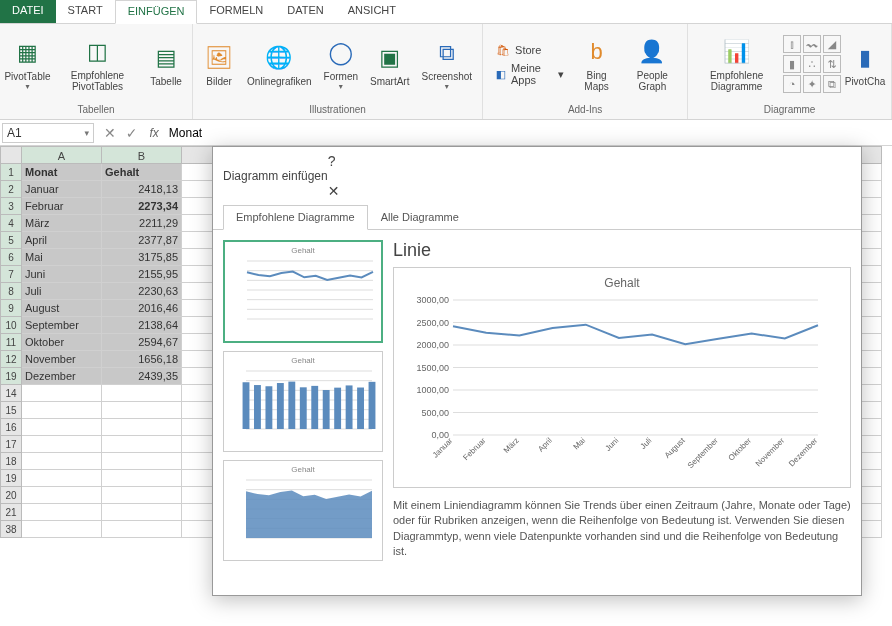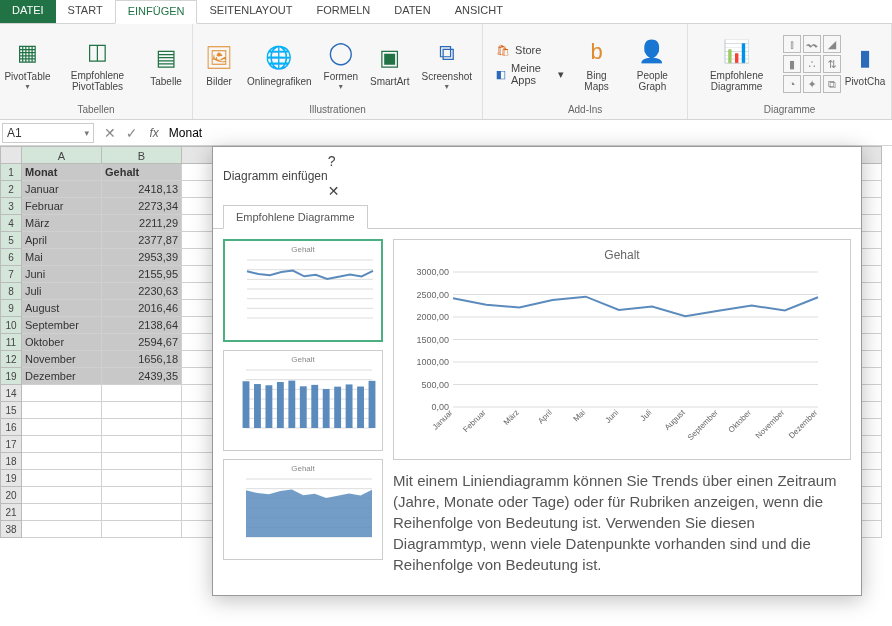--- a/index.html
+++ b/index.html
@@ -61,30 +61,29 @@
   .dialog .body { display:flex; padding:10px; gap:10px; height:calc(100% - 62px); overflow:hidden;}
   .dialog .left { display:flex; flex-direction:column; gap:8px; width:160px;}
   .thumb { border:1px solid #ccc; padding:4px; background:#fff; cursor:pointer;}
   .thumb.active { border:2px solid #4caf82;}
   .thumb svg { display:block;}
   .thumb .ttitle { font-size:8px; text-align:center; color:#888; margin-bottom:2px;}
   .dialog .right { flex:1; display:flex; flex-direction:column;}
   .dialog .right .ctitle { font-size:18px; color:#444; margin-bottom:6px;}
   .preview { border:1px solid #ccc; padding:8px 4px 4px; background:#fff;}
   .preview .ptitle { font-size:12px; color:#666; text-align:center;}
-  .desc { font-size:15px; color:#555; margin-top:10px; line-height:1.4;}
+  .desc { font-size:11px; color:#555; margin-top:10px; line-height:1.4;}
 </style>
 </head>
 <body>
 
 <div class="ribbon-tabs" id="ribbon-tabs">
     <div class="tab file">DATEI</div>
     <div class="tab">START</div>
     <div class="tab active">EINFÜGEN</div>
-    <div class="tab">SEITENLAYOUT</div>
     <div class="tab">FORMELN</div>
     <div class="tab">DATEN</div>
     <div class="tab">ANSICHT</div>
   </div>
 
 <div class="ribbon">
   <div class="rgroup">
     <div class="buttons">
       <div class="rbtn">
         <div class="ricon">▦</div>
@@ -235,21 +234,21 @@
         <div class="cell" style="width: 80px;"></div>
         <div class="cell" style="width: 80px;"></div>
         <div class="cell" style="width: 80px;"></div>
         <div class="cell" style="width: 80px;"></div>
         <div class="cell" style="width: 80px;"></div>
         <div class="cell" style="width: 60px;"></div>
       </div>
       <div class="row">
         <div class="rh sel">3</div>
         <div class="cell sel" style="width: 80px;">Februar</div>
-        <div class="cell sel num" style="width: 80px;">2273,34</div>
+        <div class="cell sel num" style="width: 80px; font-weight: bold;">2273,34</div>
         <div class="cell" style="width: 80px;"></div>
         <div class="cell" style="width: 80px;"></div>
         <div class="cell" style="width: 80px;"></div>
         <div class="cell" style="width: 80px;"></div>
         <div class="cell" style="width: 80px;"></div>
         <div class="cell" style="width: 80px;"></div>
         <div class="cell" style="width: 80px;"></div>
         <div class="cell" style="width: 80px;"></div>
         <div class="cell" style="width: 60px;"></div>
       </div>
@@ -277,21 +276,21 @@
         <div class="cell" style="width: 80px;"></div>
         <div class="cell" style="width: 80px;"></div>
         <div class="cell" style="width: 80px;"></div>
         <div class="cell" style="width: 80px;"></div>
         <div class="cell" style="width: 80px;"></div>
         <div class="cell" style="width: 60px;"></div>
       </div>
       <div class="row">
         <div class="rh sel">6</div>
         <div class="cell sel" style="width: 80px;">Mai</div>
-        <div class="cell sel num" style="width: 80px;">2953,39</div>
+        <div class="cell sel num" style="width: 80px;">3175,85</div>
         <div class="cell" style="width: 80px;"></div>
         <div class="cell" style="width: 80px;"></div>
         <div class="cell" style="width: 80px;"></div>
         <div class="cell" style="width: 80px;"></div>
         <div class="cell" style="width: 80px;"></div>
         <div class="cell" style="width: 80px;"></div>
         <div class="cell" style="width: 80px;"></div>
         <div class="cell" style="width: 80px;"></div>
         <div class="cell" style="width: 60px;"></div>
       </div>
@@ -524,20 +523,21 @@
   <div class="dialog">
     <div class="titlebar">
       <span>Diagramm einfügen</span>
       <div class="right">
         <span>?</span>
         <span>✕</span>
       </div>
     </div>
     <div class="dtabs">
       <div class="dtab active">Empfohlene Diagramme</div>
+      <div class="dtab">Alle Diagramme</div>
     </div>
     <div class="body">
       <div class="left">
         <div class="thumb active">
           <div class="ttitle">Gehalt</div>
           <svg width="148" height="80" id="thumb-line">
               <line x1="18" x2="144" y1="62" y2="62" stroke="#ddd"></line>
               <line x1="18" x2="144" y1="52.333333333333336" y2="52.333333333333336" stroke="#ddd"></line>
               <line x1="18" x2="144" y1="42.66666666666667" y2="42.66666666666667" stroke="#ddd"></line>
               <line x1="18" x2="144" y1="33" y2="33" stroke="#ddd"></line>
@@ -579,20 +579,21 @@
               <line x1="18" x2="144" y1="42.66666666666667" y2="42.66666666666667" stroke="#ddd"></line>
               <line x1="18" x2="144" y1="33" y2="33" stroke="#ddd"></line>
               <line x1="18" x2="144" y1="23.333333333333336" y2="23.333333333333336" stroke="#ddd"></line>
               <line x1="18" x2="144" y1="13.666666666666664" y2="13.666666666666664" stroke="#ddd"></line>
               <line x1="18" x2="144" y1="4" y2="4" stroke="#ddd"></line>
               <polygon points="18,15.24948666666667 29.454545454545453,18.04876 40.90909090909091,19.248393333333333 52.36363636363637,16.02784666666667 63.81818181818182,14.606073333333335 75.27272727272728,20.318300000000008 86.72727272727273,18.87448666666667 98.18181818181819,23.01510666666666 109.63636363636364,20.65296 121.0909090909091,18.430206666666663 132.54545454545456,20.51743333333333 144,14.83923333333334 144,62 18,62" fill="#5b8bbd" opacity="0.85"></polygon>
             </svg>
         </div>
       </div>
       <div class="right">
+        <div class="ctitle">Linie</div>
         <div class="preview">
           <div class="ptitle">Gehalt</div>
           <svg width="430" height="190" id="preview-svg">
               <line x1="55" x2="420" y1="145" y2="145" stroke="#ddd"></line>
               <text x="51" y="148" text-anchor="end" font-size="9" fill="#666">0,00</text>
               <line x1="55" x2="420" y1="122.5" y2="122.5" stroke="#ddd"></line>
               <text x="51" y="125.5" text-anchor="end" font-size="9" fill="#666">500,00</text>
               <line x1="55" x2="420" y1="100" y2="100" stroke="#ddd"></line>
               <text x="51" y="103" text-anchor="end" font-size="9" fill="#666">1000,00</text>
               <line x1="55" x2="420" y1="77.5" y2="77.5" stroke="#ddd"></line>

